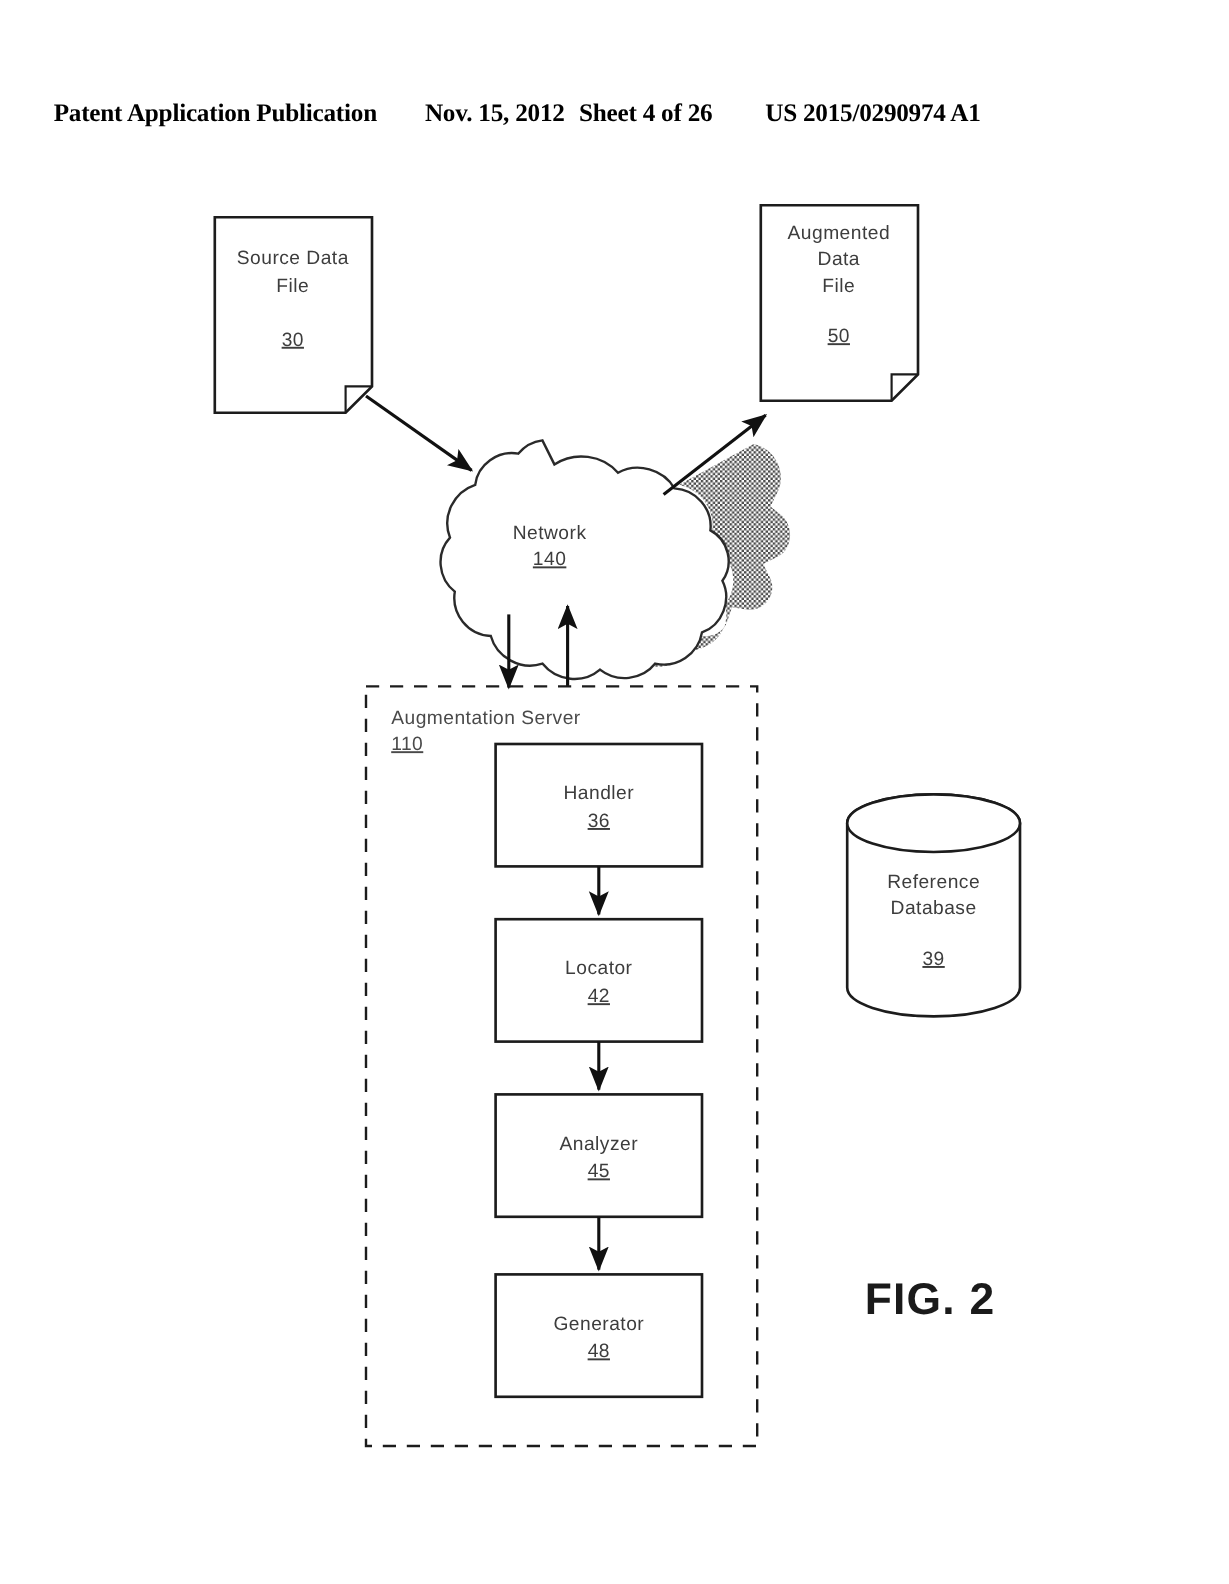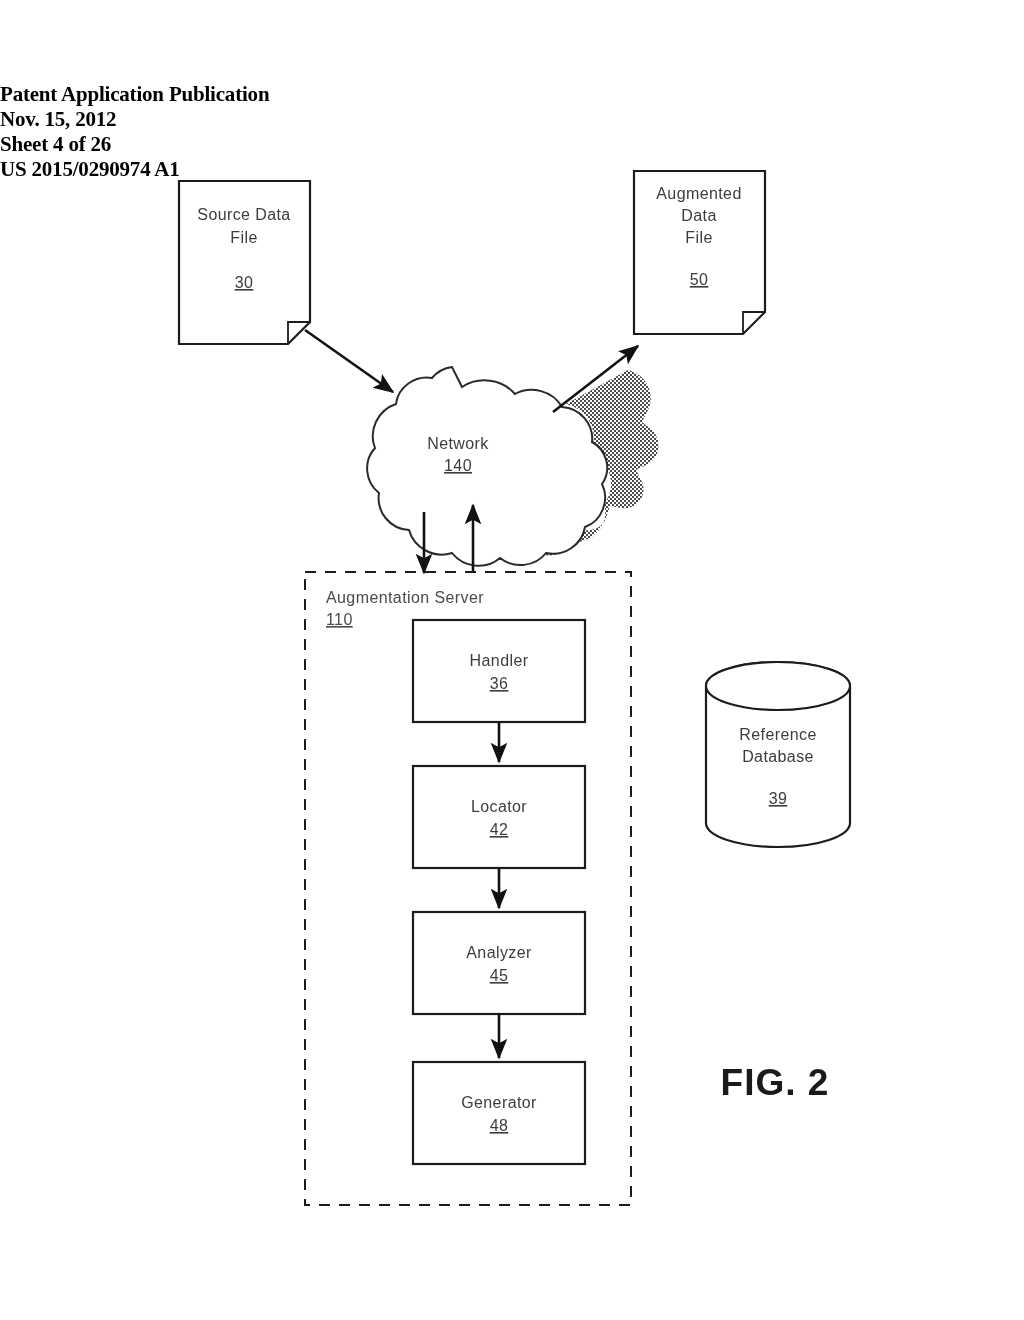--- a/index.html
+++ b/index.html
@@ -23,21 +23,20 @@
     left: 0;
     width: 862px;
     display: flex;
     justify-content: center;
     align-items: baseline;
     font-family: "Liberation Serif", serif;
     font-weight: bold;
     font-size: 21px;
     letter-spacing: -0.2px;
     white-space: nowrap;
-    flex-direction: column;
   }
   .patent-header .hdr-pub    { margin-right: 40px; }
   .patent-header .hdr-date   { margin-right: 12px; }
   .patent-header .hdr-sheet  { margin-right: 44px; }
   .patent-header .hdr-number { }
 
   
   #figure-canvas {
     position: absolute;
     top: 0;

